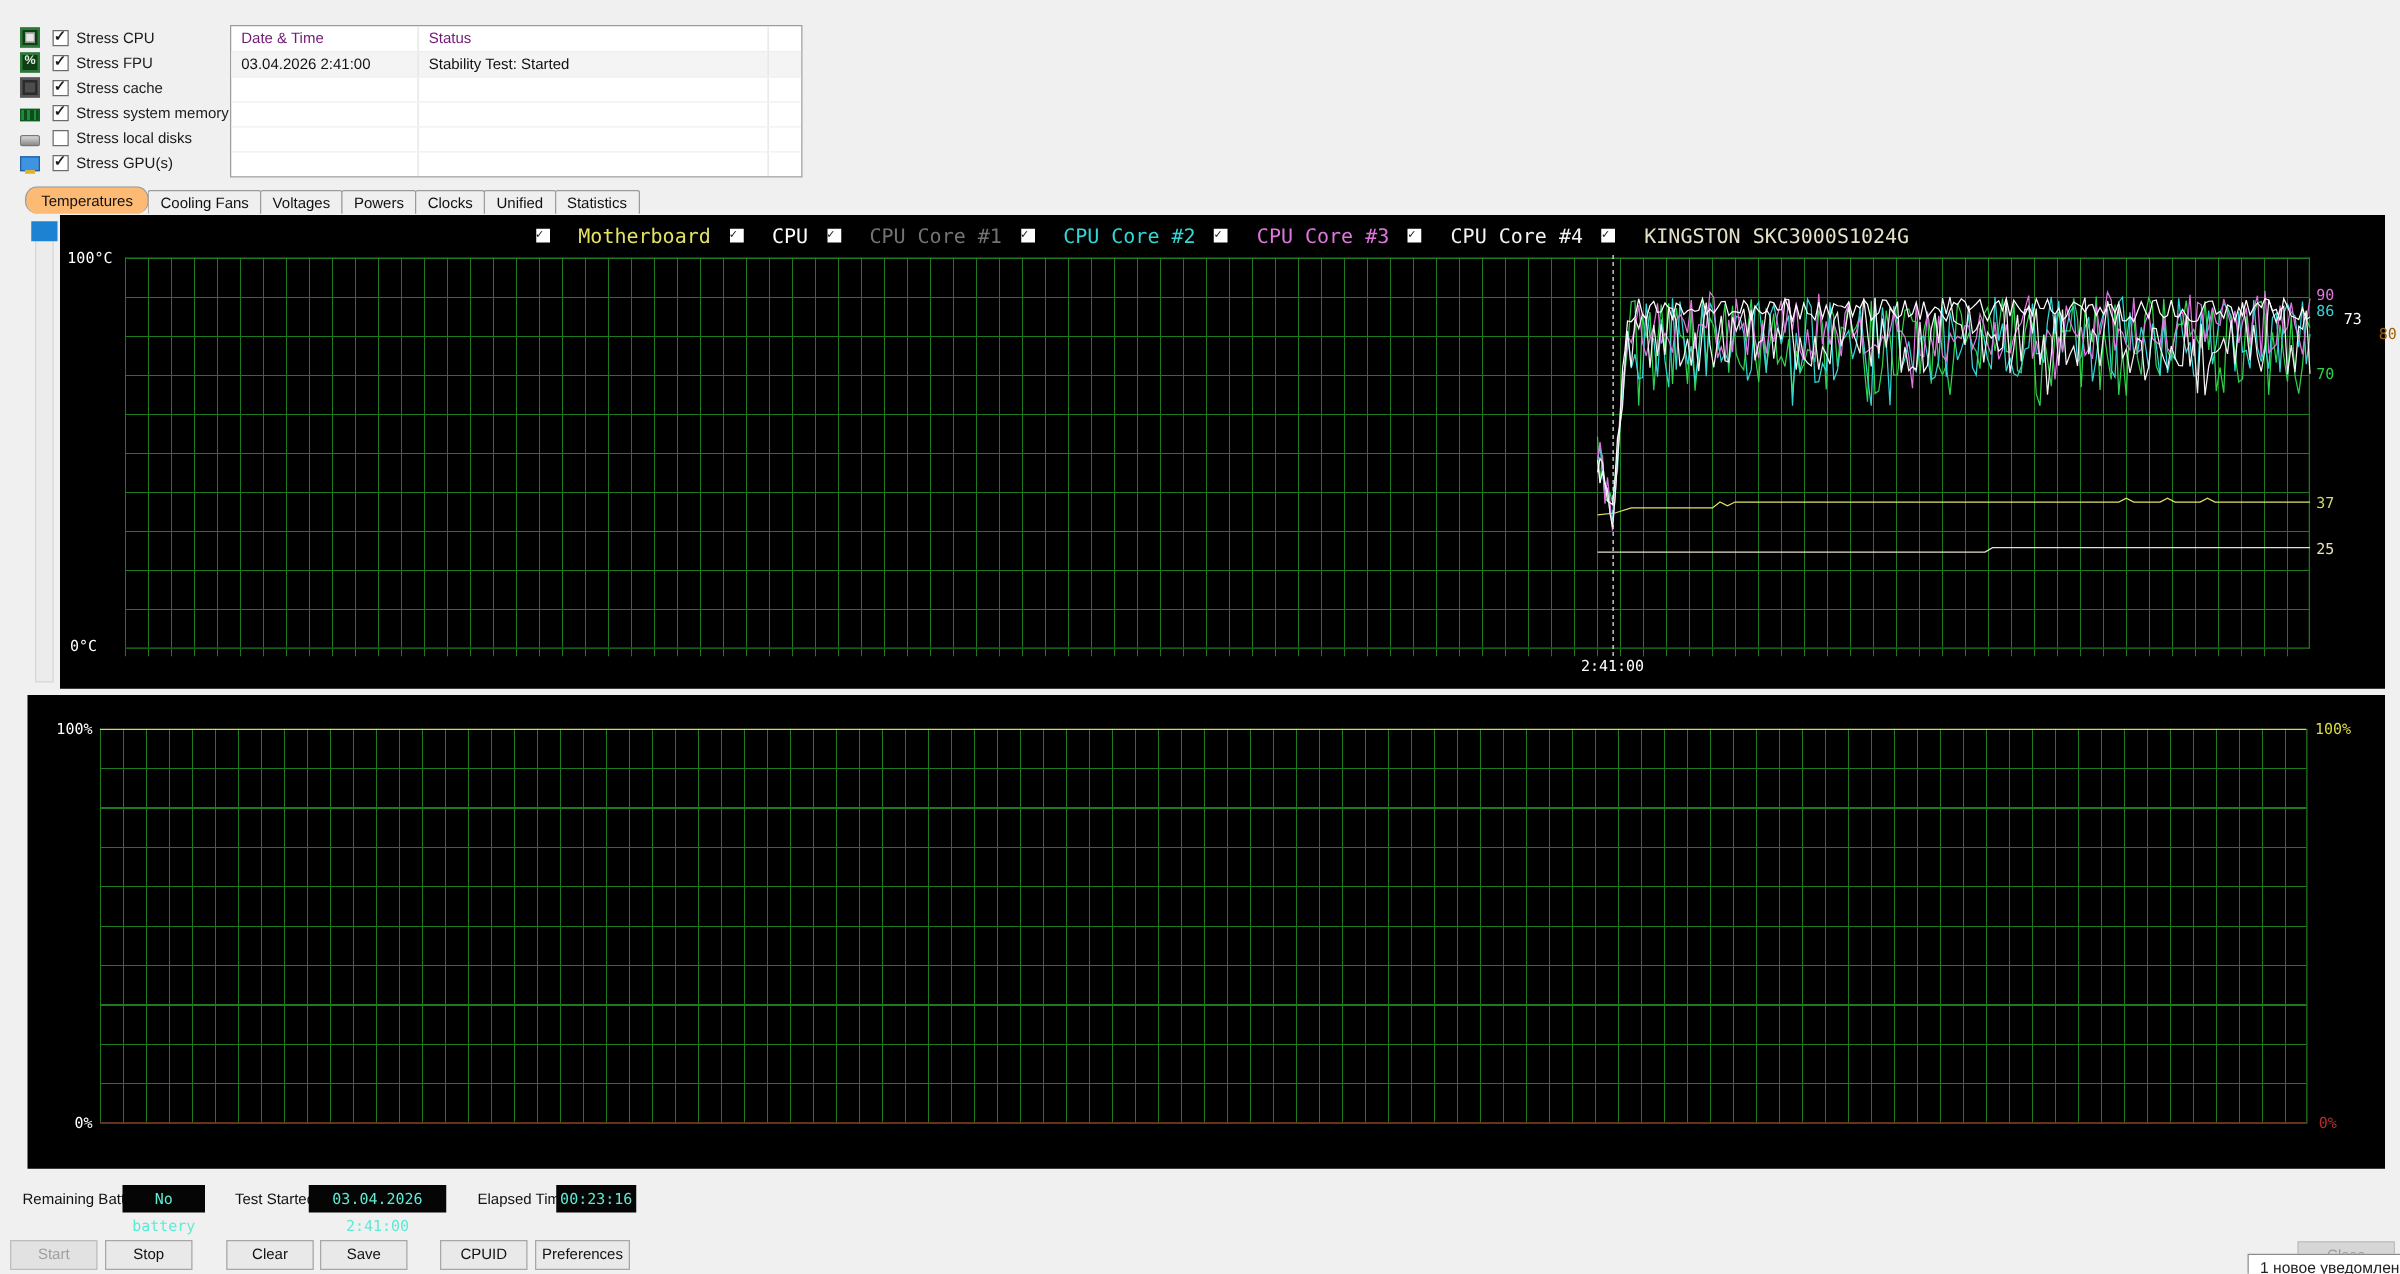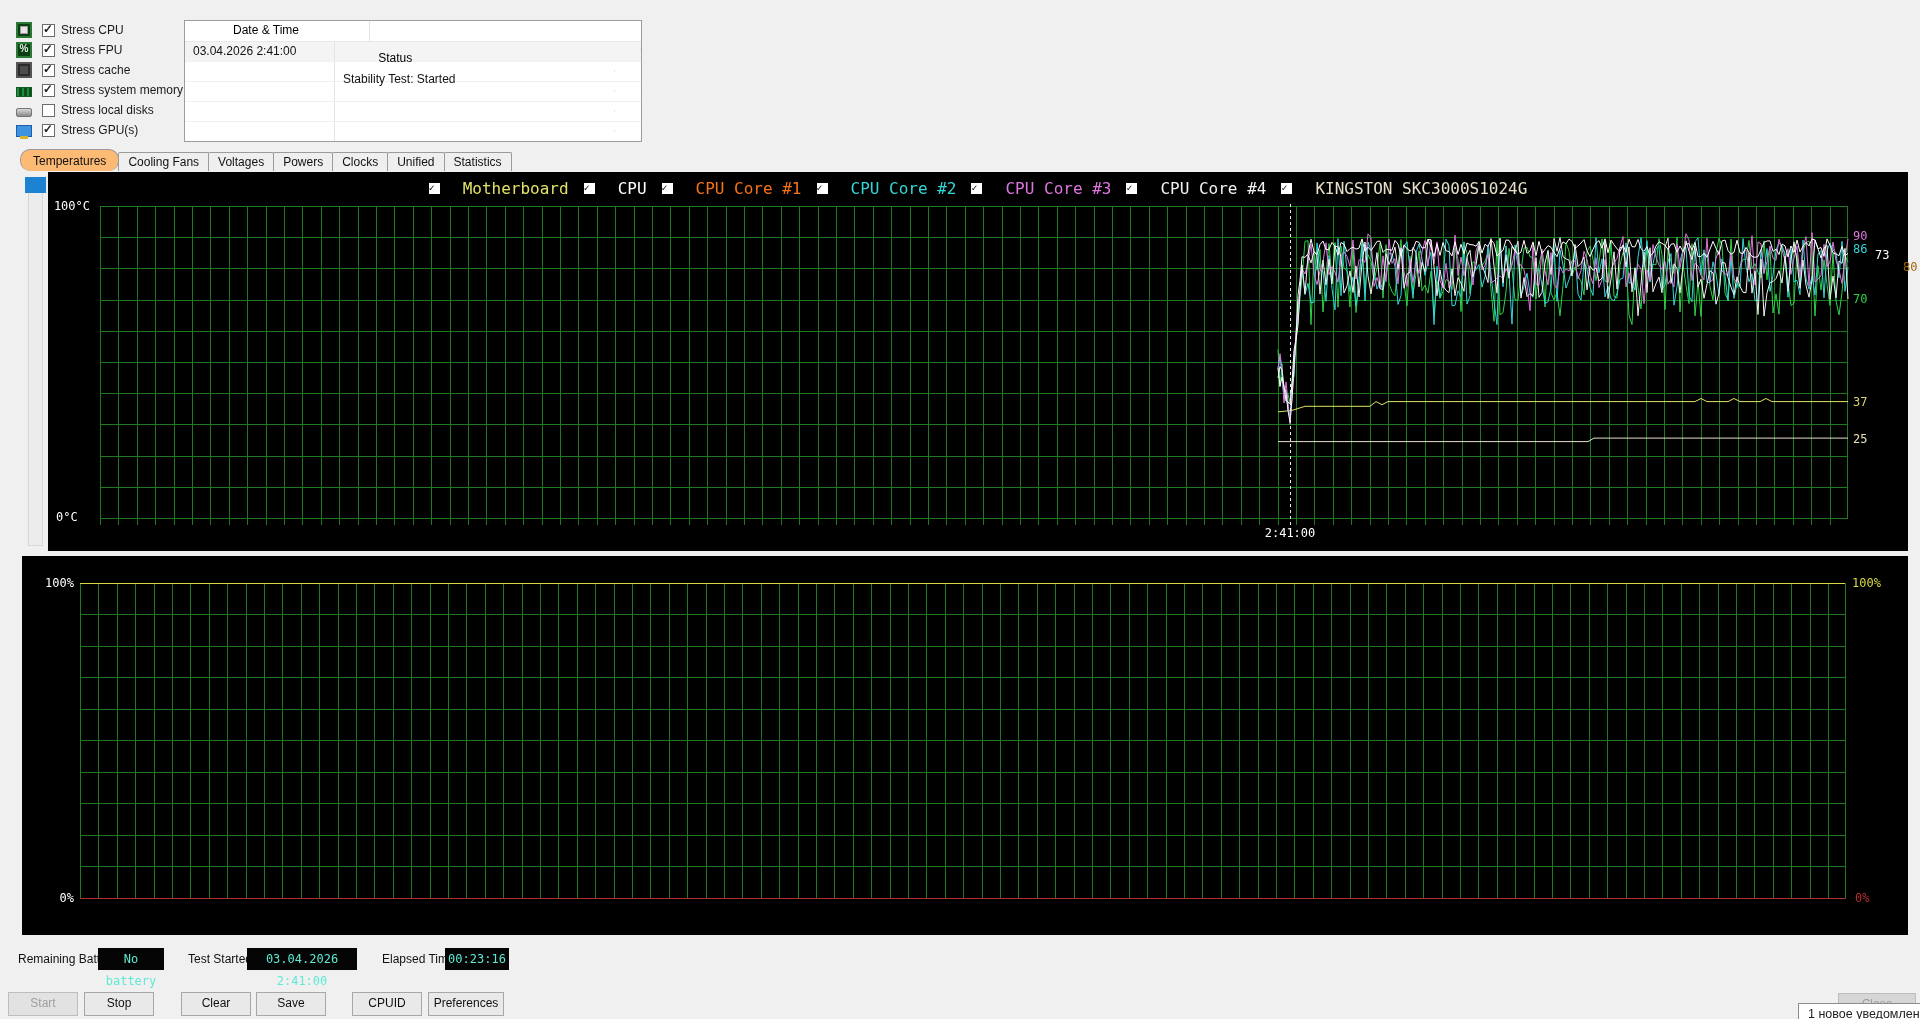--- a/index.html
+++ b/index.html
@@ -25,23 +25,23 @@
   .icon-gpu { height:12px !important; margin-top:1px; background:#3f93e0; border:1px solid #1c5fa8; }
   .icon-gpu::after { content:''; position:absolute; left:3px; bottom:-3px; width:8px; height:3px; background:#d8b430; }
 
   .win-checkbox { width:13px; height:13px; background:#fff; border:1px solid #6b6b6b; margin-right:6px; position:relative; flex:0 0 13px; }
   .win-checkbox.checked::after { content:'✓'; position:absolute; left:0px; top:-2px; font-size:12px; line-height:13px; color:#1c1c1c; font-weight:bold; }
   .stress-label { font-size:12px; color:#1a1a1a; }
 
   
   #log-table { position:absolute; left:184px; top:20px; width:458px; height:122px; background:#fff; border:1px solid #9d9d9d; font-size:12px; overflow:hidden; }
   .lt-row { display:flex; height:20px; border-bottom:1px solid #f0f0f0; }
-  .lt-header { height:21px; border-bottom:1px solid #e8e8e8; color:#000000;padding-left:40px; }
+  .lt-header { height:21px; border-bottom:1px solid #e8e8e8; color:#701a75; }
   .lt-c1 { width:150px; border-right:1px solid #e4e4e4; padding:2px 0 0 8px; }
-  .lt-c2 { width:280px; border-right:1px solid #e4e4e4; padding:2px 0 0 8px;margin-top:28px; }
+  .lt-c2 { width:280px; border-right:1px solid #e4e4e4; padding:2px 0 0 8px; }
   .lt-c3 { flex:1; }
   .lt-row.filled { background:#f4f4f4; }
 
   
   #tab-bar { position:absolute; left:20px; top:149px; height:22px; display:flex; align-items:flex-end; }
   .tab { height:19px; padding:0 9px; font-size:12px; color:#111; background:#efefef; border:1px solid #9b9b9b; border-bottom:none; display:flex; align-items:center; margin-right:-1px; border-radius:2px 2px 0 0; }
   .tab.active { height:22px; background:#fdba74; padding:0 12px; position:relative; z-index:2;border-radius:10px; }
 
   
   .chart-panel { position:absolute; background:#000; }
@@ -194,21 +194,21 @@
       <span class="legend-item">
         <span class="legend-checkbox"></span>
         <span style="color: rgb(226, 226, 102);">Motherboard</span>
       </span>
       <span class="legend-item">
         <span class="legend-checkbox"></span>
         <span style="color: rgb(255, 255, 255);">CPU</span>
       </span>
       <span class="legend-item">
         <span class="legend-checkbox"></span>
-        <span style="color: #f97316;">CPU Core #1</span>
+        <span style="color: #737373;">CPU Core #1</span>
       </span>
       <span class="legend-item">
         <span class="legend-checkbox"></span>
         <span style="color: rgb(51, 214, 214);">CPU Core #2</span>
       </span>
       <span class="legend-item">
         <span class="legend-checkbox"></span>
         <span style="color: rgb(223, 118, 223);">CPU Core #3</span>
       </span>
       <span class="legend-item">

